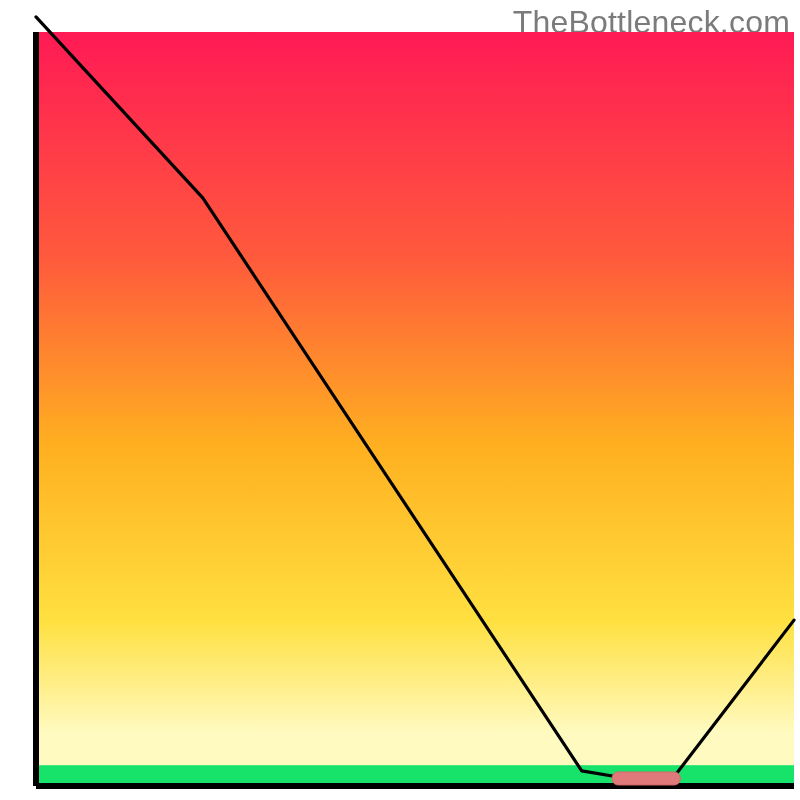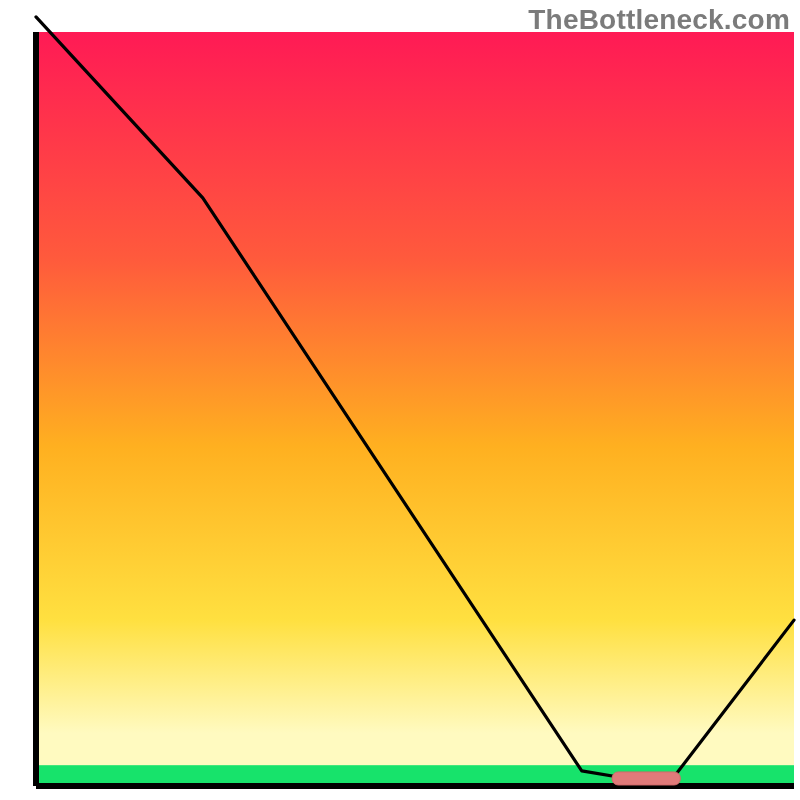--- a/index.html
+++ b/index.html
@@ -12,22 +12,22 @@
   }
   .root {
     position: relative;
     width: 800px;
     height: 800px;
   }
   .watermark {
     position: absolute;
     top: 4px;
     right: 10px;
-    font-size: 28px;
-    font-weight: 700;
+    font-size: 32px;
+    font-weight: 400;
     color: #7b7b7b;
     letter-spacing: 0.2px;
   }
   svg.chart {
     position: absolute;
     top: 0;
     left: 0;
   }
 </style>
 </head>

